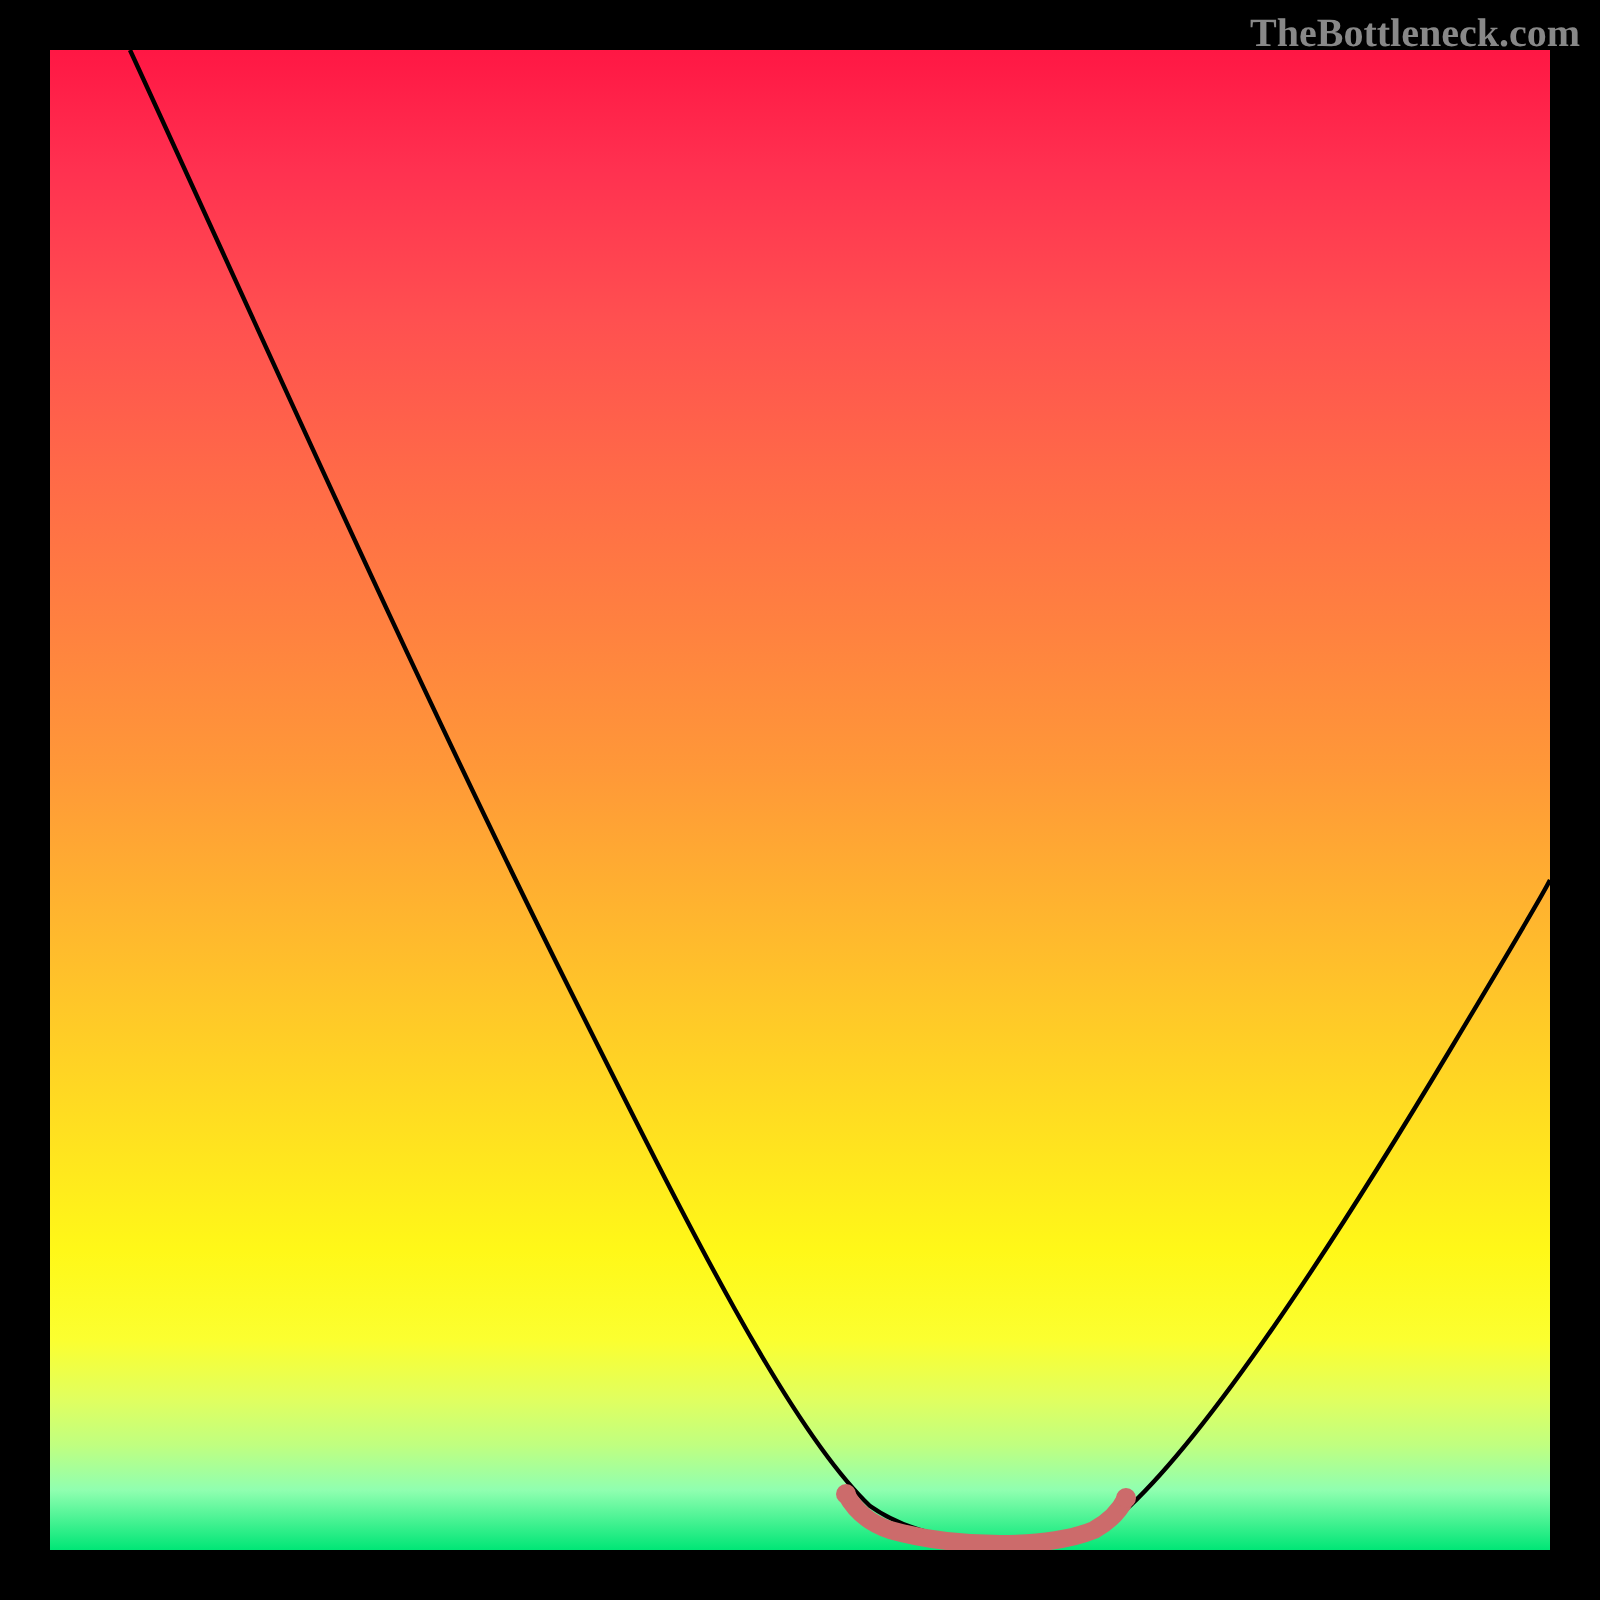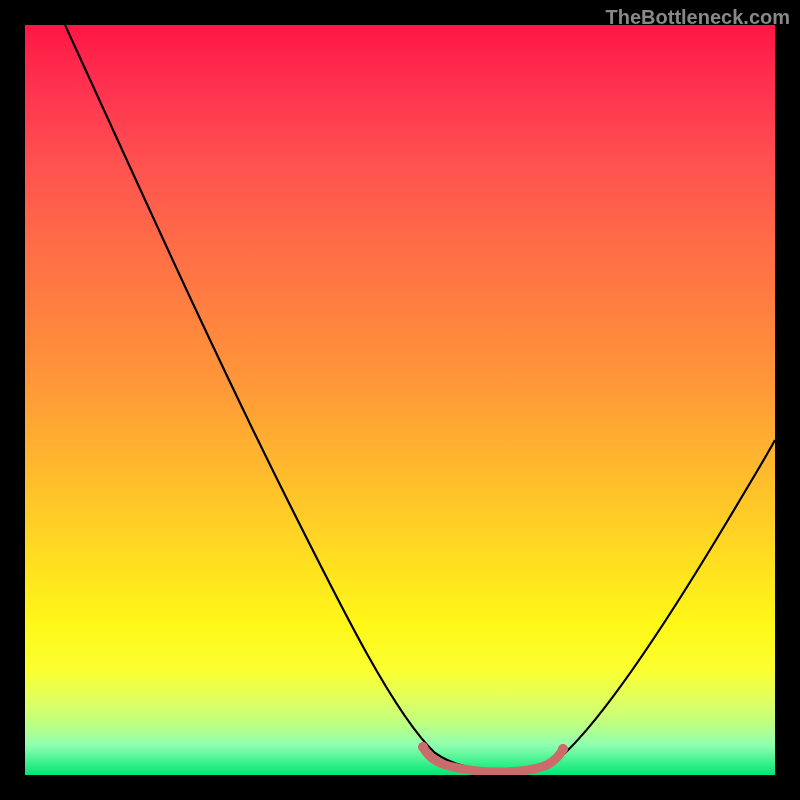--- a/index.html
+++ b/index.html
@@ -13,21 +13,21 @@
 #ff9838 48%,
 #ffb030 56%,
 #ffc828 64%,
 #ffe020 72%,
 #fff818 80%,
 #fbff30 86%,
 #e0ff60 90%,
 #c0ff80 93%,
 #90ffb0 96%,
 #00e676 100%)}
-.watermark{position:absolute;top:6px;right:10px;font-family:Liberation Sans, sans-serif;font-size:20px;font-weight:bold;color:#888}
+.watermark{position:absolute;top:6px;right:10px;font-family:Liberation Serif, serif;font-size:20px;font-weight:bold;color:#888}
 svg.curve{position:absolute;left:25px;top:25px;width:750px;height:750px;pointer-events:none}
 </style>
 </head>
 <body>
 
 <div class="chart-area">
   <div class="gradient-bg"></div>
 </div>
 
 <svg class="curve" viewBox="0 0 750 750">

